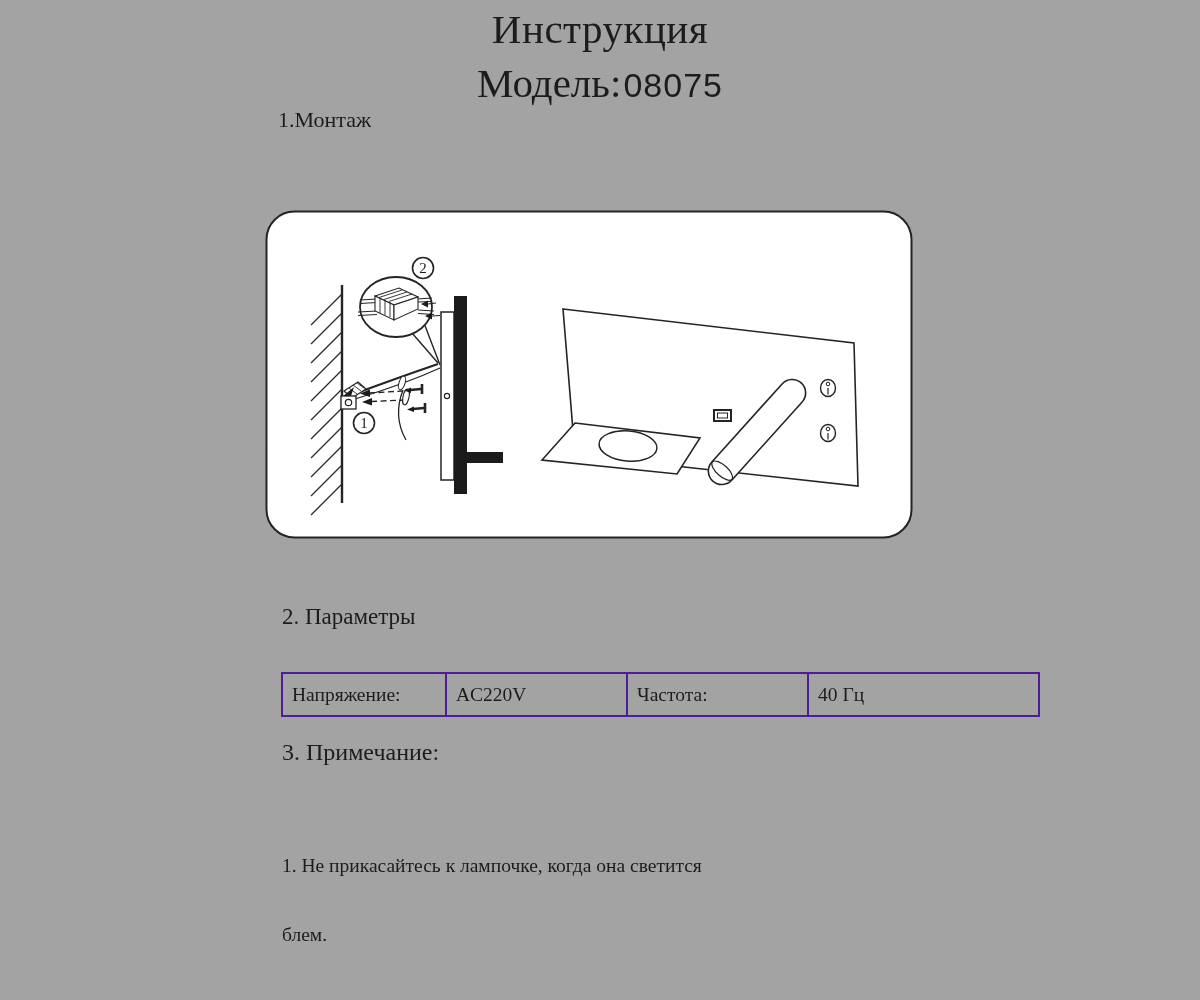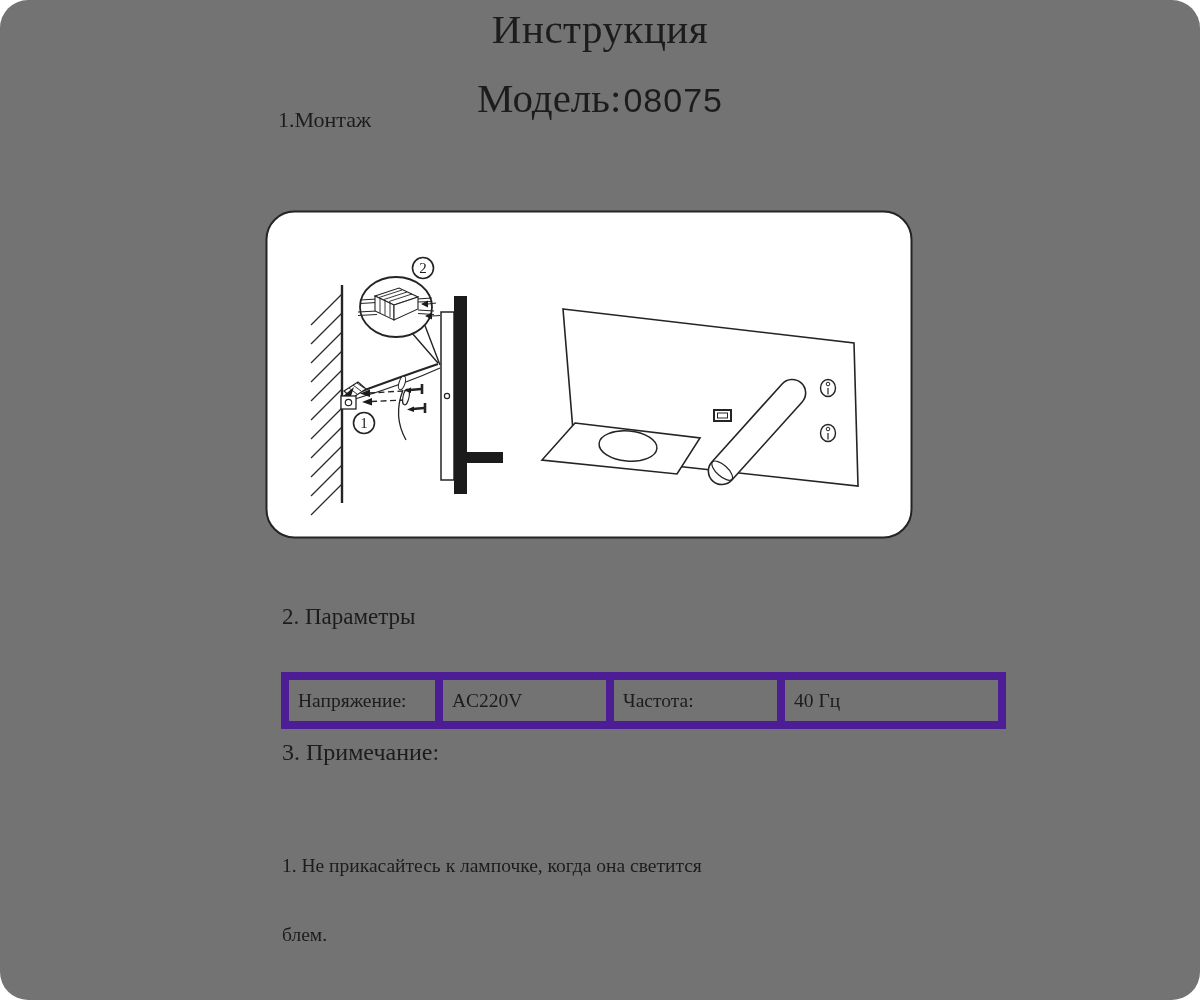--- a/index.html
+++ b/index.html
@@ -1,41 +1,41 @@
 <!DOCTYPE html>
 <html><head>
 <meta charset="utf-8">
 <style>
   html,body{margin:0;padding:0;background:#ffffff;}
   .page{
-    position:relative;width:1200px;height:1000px;background:#737373;
-    color:#1c1c1c;font-family:"Liberation Serif",serif;overflow:hidden;border-radius:28px;
+    position:relative;width:1200px;height:1000px;background:#a3a3a3;
+    color:#1c1c1c;font-family:"Liberation Serif",serif;overflow:hidden;
   }
   .doc-title{
     position:absolute;left:0;top:7px;width:100%;text-align:center;
     font-size:41px;line-height:44px;letter-spacing:0.5px;
   }
   .model-line{
     position:absolute;left:0;top:61px;width:100%;text-align:center;
-    font-size:41px;line-height:44px;margin-top:15px;
+    font-size:41px;line-height:44px;
   }
   .model-number{
     font-family:"Liberation Sans",sans-serif;font-size:34px;
     letter-spacing:1px;margin-left:2px;
   }
   .h-montage{position:absolute;left:278px;top:107px;font-size:22px;}
   .h-params{position:absolute;left:282px;top:604px;font-size:23px;}
   .h-notes{position:absolute;left:282px;top:739px;font-size:24px;}
   .diagram{position:absolute;left:265px;top:210px;width:648px;height:330px;}
   .params-table{
     position:absolute;left:281px;top:672px;border-collapse:collapse;
     table-layout:fixed;
   }
   .params-table td{
-    border:8px solid #4c1d95;height:41px;padding:0 0 0 9px;vertical-align:middle;
+    border:2px solid #4c1d95;height:41px;padding:0 16px 0 9px;vertical-align:middle;
   }
   .c1{width:137px}.c2{width:154px}.c3{width:154px}.c4{width:204px}
   .t-serif{font-size:19.5px;}
   .t-led{font-family:"Liberation Sans",sans-serif;font-size:24px;letter-spacing:2.5px;}
   .t-sans{font-family:"Liberation Sans",sans-serif;font-size:19.5px;letter-spacing:0.5px;}
   .notes{
     position:absolute;left:282px;top:807px;width:672px;
     font-size:19.5px;line-height:23.3px;white-space:pre-wrap;
   }
   svg .ln{stroke:#242424;fill:none;}

